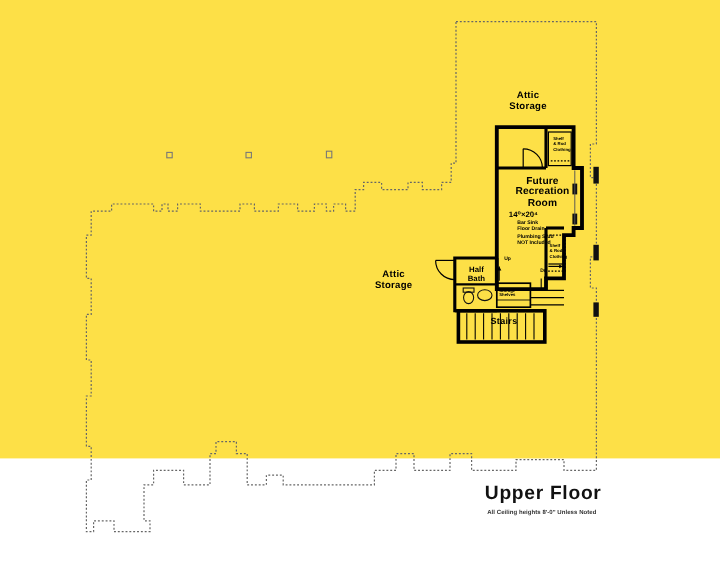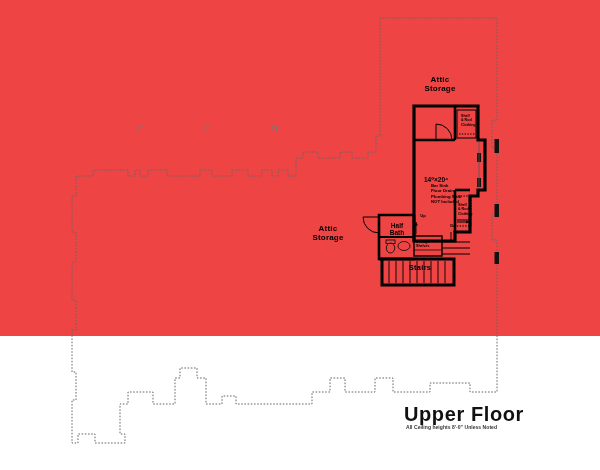--- a/index.html
+++ b/index.html
@@ -1,31 +1,31 @@
 <!DOCTYPE html>
 <html><head>
 <meta charset="utf-8">
 <style>
   html,body{margin:0;padding:0;background:#ffffff;}
   body{width:600px;height:470px;overflow:hidden;
        font-family:"Liberation Sans","DejaVu Sans",sans-serif;color:#000;}
-  #plan{position:relative;width:600px;height:336px;background:#ef4444;}
+  #plan{position:relative;width:600px;height:382px;background:#fde047;}
   #plan svg{position:absolute;left:0;top:0;}
   .lbl{position:absolute;text-align:center;line-height:1.1;
        font-weight:bold;color:#000;white-space:pre-line;}
   .lbl-attic{font-size:8px;letter-spacing:.2px;}
   .lbl-room{font-size:8.5px;letter-spacing:.1px;}
   .lbl-dim{font-size:6.5px;font-weight:bold;}
   .lbl-note{font-size:4.3px;font-weight:bold;line-height:1.25;text-align:left;}
   .lbl-small{font-size:6.5px;}
   .lbl-tiny{font-size:3.6px;font-weight:bold;line-height:1.2;text-align:left;}
   .lbl-micro{font-size:4.2px;font-weight:bold;}
   .lbl-stairs{font-size:7.5px;letter-spacing:.3px;}
   #title{position:absolute;left:404px;top:403px;
-         font-size:20px;font-weight:bold;letter-spacing:.6px;color:#111;}
+         font-size:16px;font-weight:bold;letter-spacing:.6px;color:#111;}
   #subtitle{position:absolute;left:406px;top:424px;
             font-size:5px;font-weight:bold;letter-spacing:.05px;color:#333;}
 </style>
 </head>
 <body>
 
 <div id="plan">
 
   <svg width="600" height="470" viewBox="0 0 600 470">
 
@@ -174,20 +174,23 @@
     </g>
 
   </svg>
 
   <div class="lbl lbl-attic" style="left:412px;top:76px;width:56px;">Attic
 Storage</div>
 
   <div class="lbl lbl-attic" style="left:300px;top:225px;width:56px;">Attic
 Storage</div>
 
+  <div class="lbl lbl-room" style="left:424px;top:146px;width:56px;">Future
+Recreation
+Room</div>
 
   <div class="lbl lbl-dim" style="left:424px;top:176px;width:44px;text-align:left;">14⁰×20⁴</div>
 
   <div class="lbl lbl-note" style="left:431px;top:183px;width:46px;">Bar Sink
 Floor Drain
 Plumbing Stub
 NOT Included</div>
 
   <div class="lbl lbl-small" style="left:382px;top:222px;width:30px;">Half
 Bath</div>

